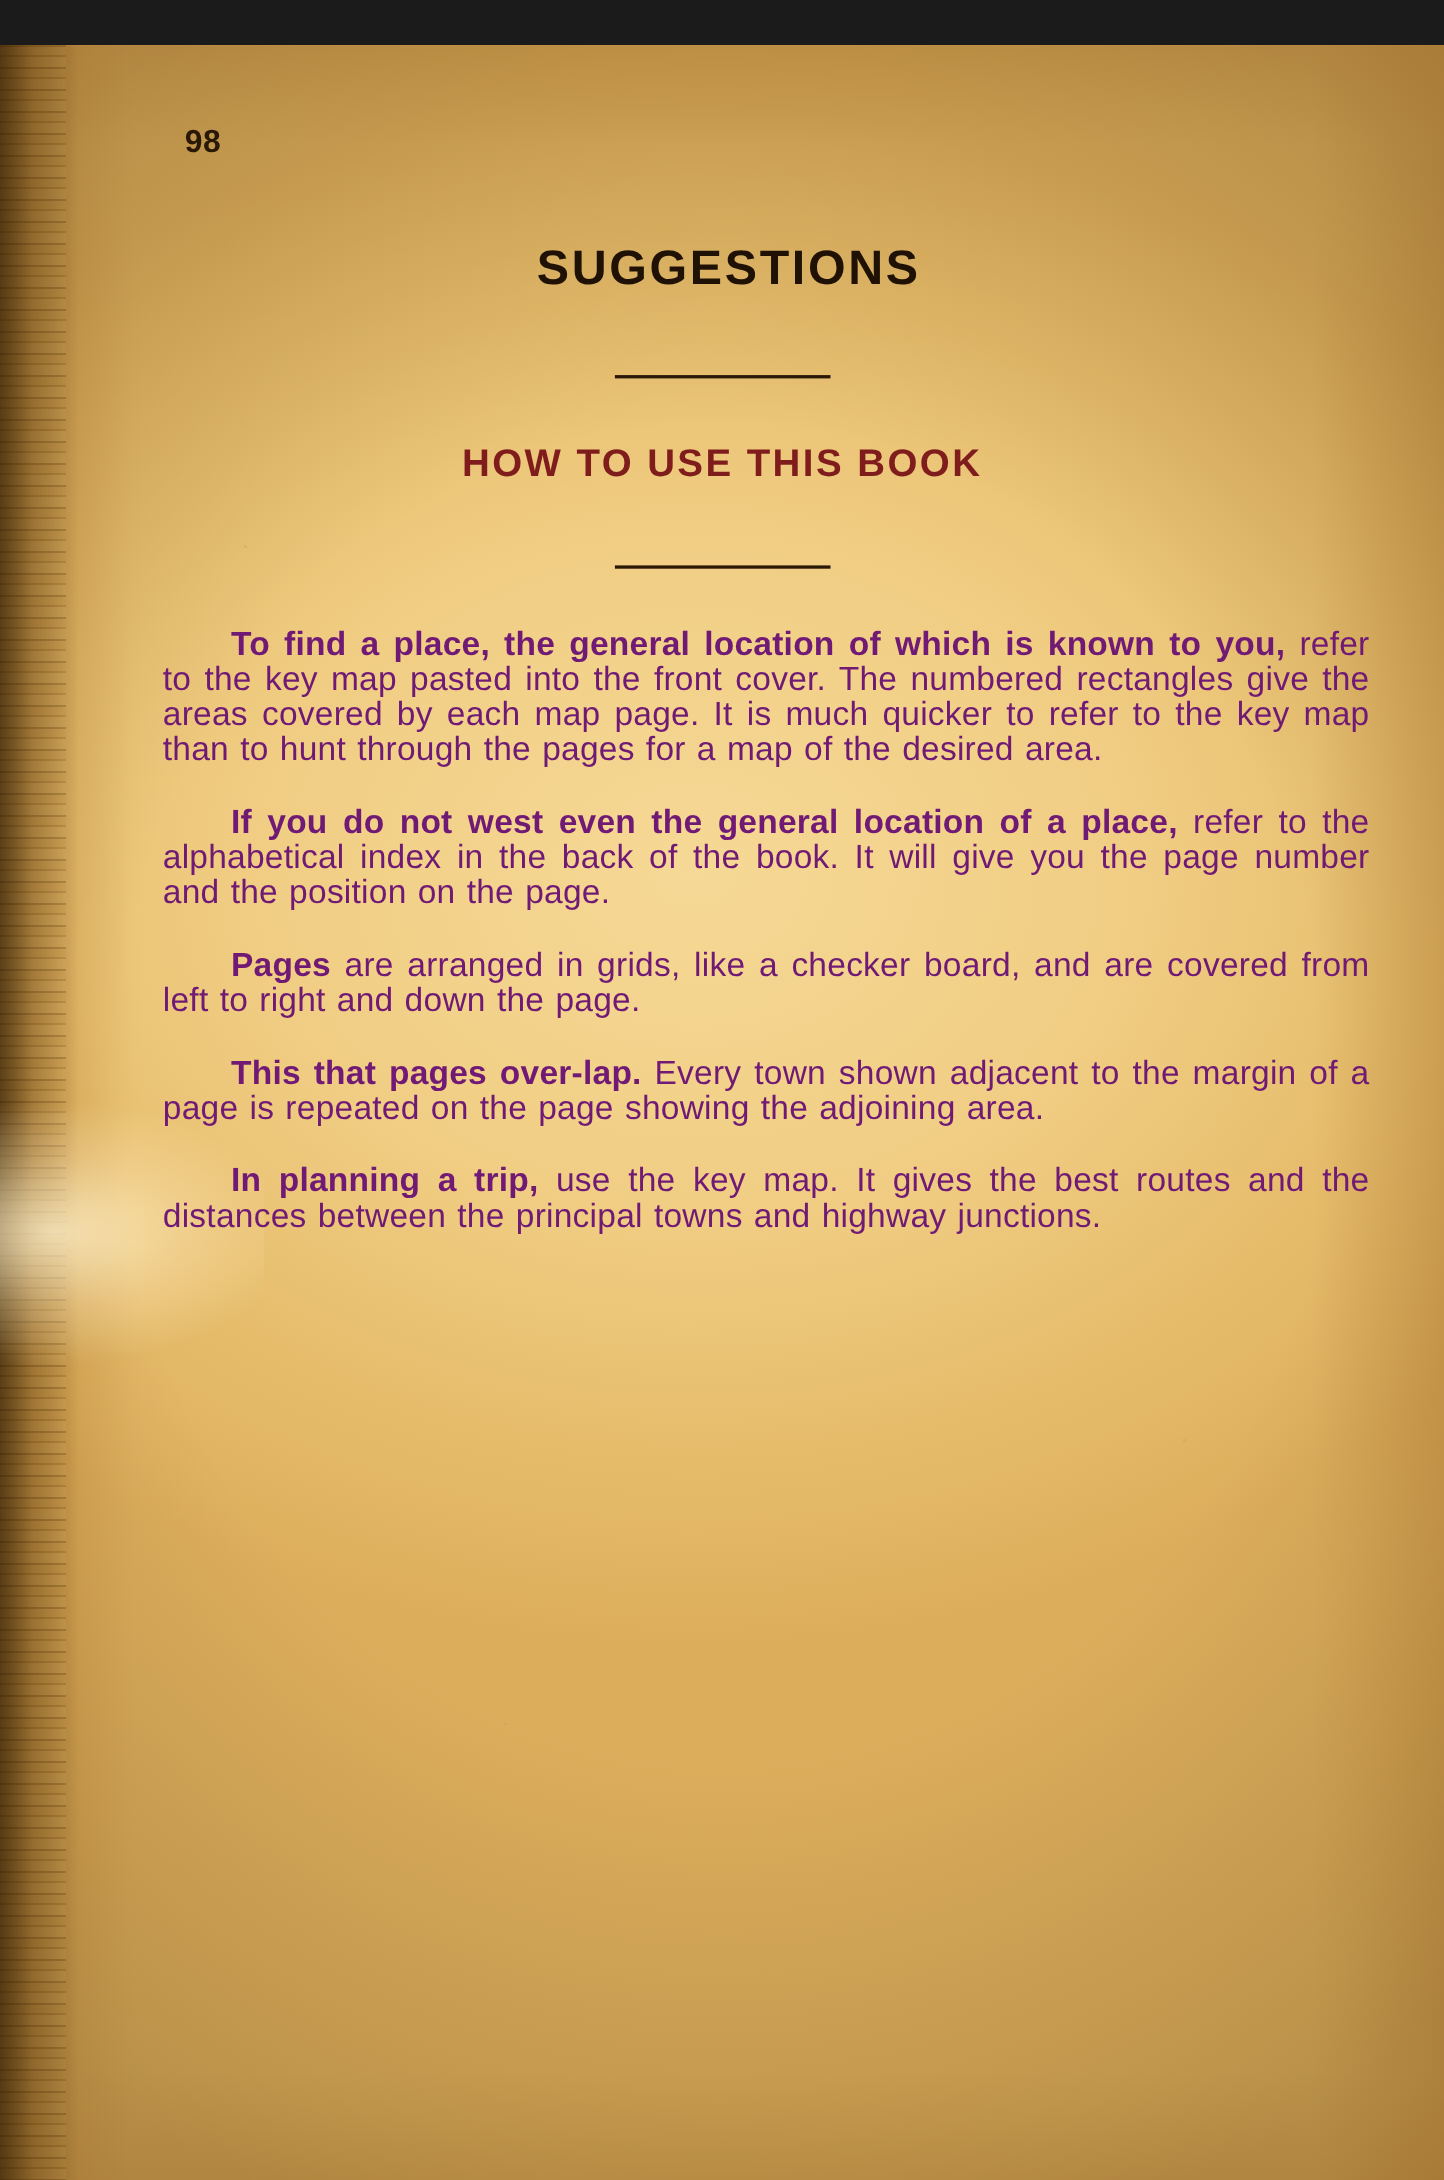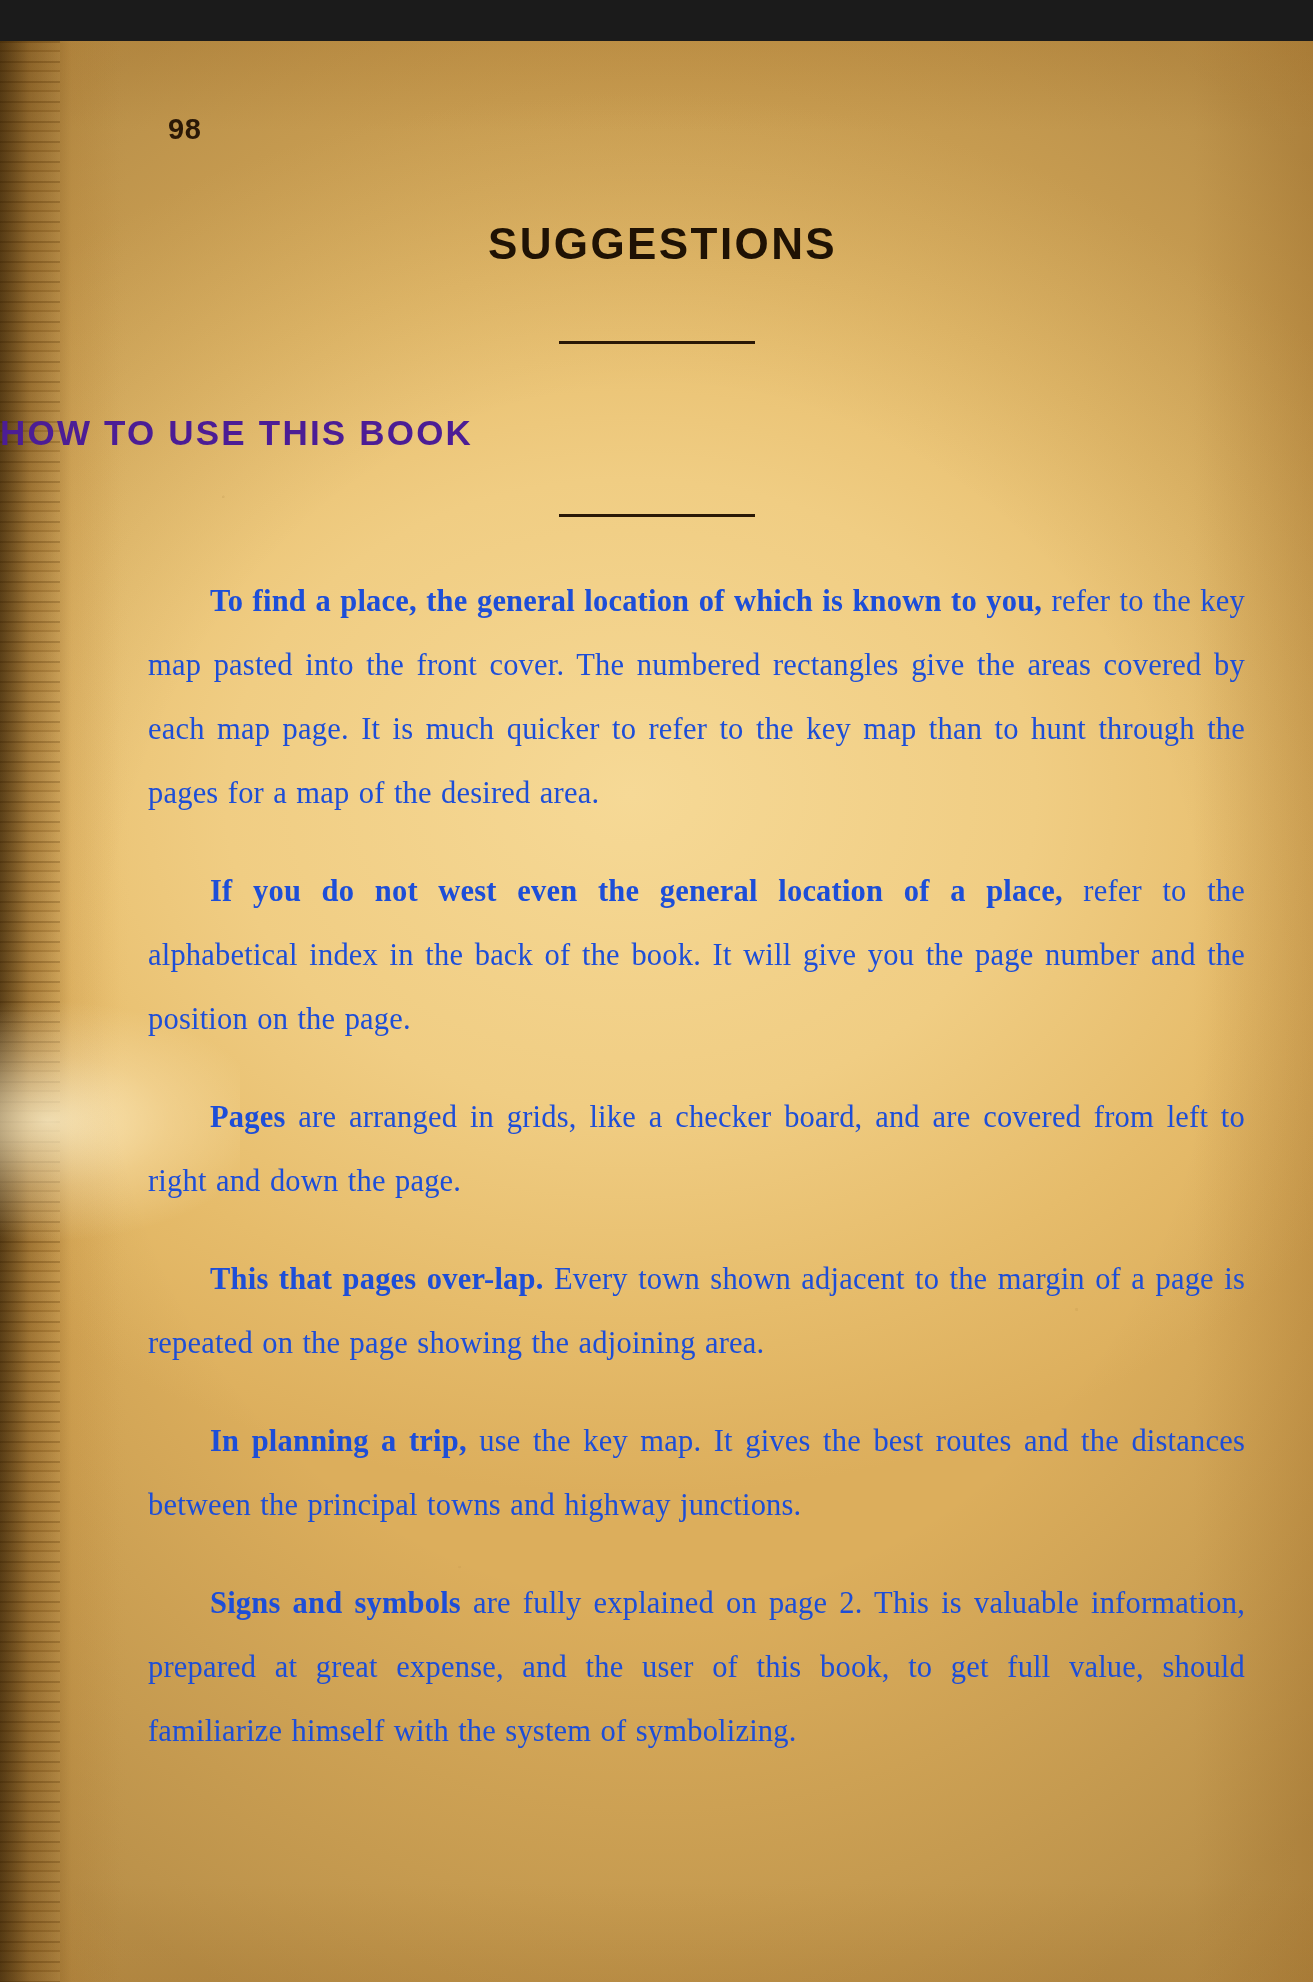--- a/index.html
+++ b/index.html
@@ -116,43 +116,43 @@
     transform: translateX(-50%);
     width: 196px;
     height: 3px;
     background: #2a1806;
   }
   .rule-1 { top: 300px; }
   .rule-2 { top: 473px; }
   .subtitle {
     position: absolute;
     left: 0; right: 0;
-    top: 372px;
-    text-align: left;
+    top: 361px;
+    text-align: center;
     font-family: "Liberation Sans", sans-serif;
     font-weight: 700;
     font-size: 35px;
     letter-spacing: 2.2px;
-    color: #4c1d95;
+    color: #7f1d1d;
   }
 
   .body {
     position: absolute;
     left: 148px;
     top: 528px;
     width: 1097px;
   }
   p.para {
     margin: 0 0 34px 0;
-    font-family: Liberation Serif, serif;
+    font-family: Liberation Sans, sans-serif;
     font-size: 30.5px;
-    line-height: 64px;
+    line-height: 32px;
     text-align: justify;
     text-indent: 62px;
-    color: #1d4ed8;
+    color: #701a75;
     letter-spacing: 0.2px;
     word-spacing: 1.5px;
   }
   p.para .lead {
     font-weight: 700;
   }
   p.para.last { margin-bottom: 0; }
 </style>
 </head>
 <body>
@@ -195,19 +195,16 @@
       </p>
 
       <p class="para">
         <span class="lead">This that pages over-lap.</span><span>  Every town shown adjacent to the margin of a page is repeated on the page showing the adjoining area.</span>
       </p>
 
       <p class="para">
         <span class="lead">In planning a trip,</span><span> use the key map.  It gives the best routes and the distances between the principal towns and highway junctions.</span>
       </p>
 
-      <p class="para last">
-        <span class="lead">Signs and symbols</span><span> are fully explained on page 2.  This is valuable information, prepared at great expense, and the user of this book, to get full value, should familiarize himself with the system of symbolizing.</span>
-      </p>
 
     </div>
   </div>
 </div>
 
 </body></html>

